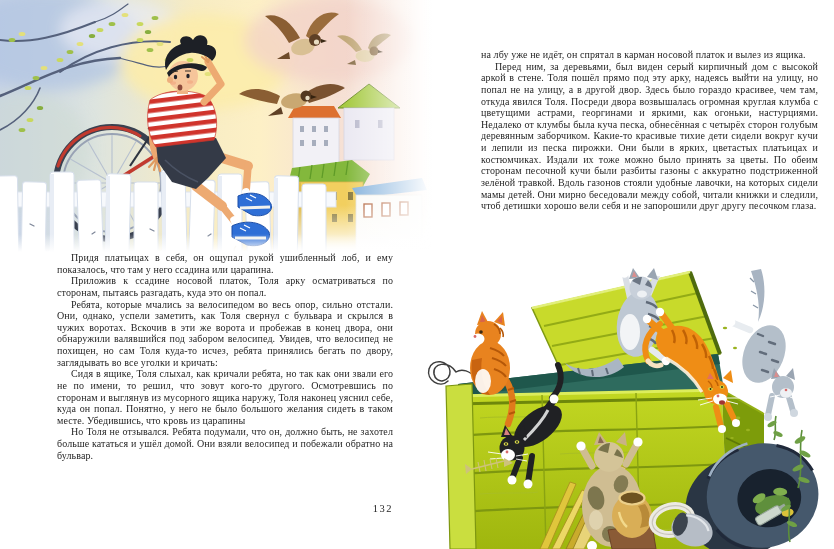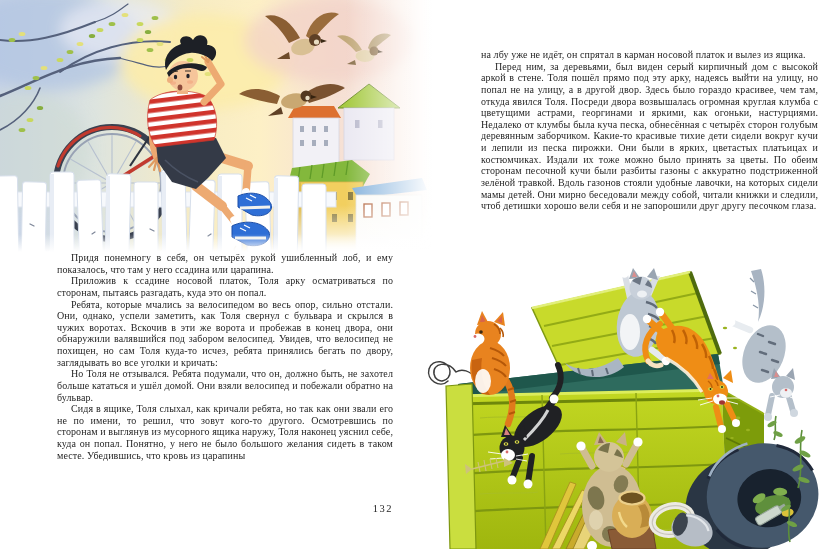--- a/index.html
+++ b/index.html
@@ -305,25 +305,25 @@
             <polygon points="281,107 268,116 283,114" fill="#5f4026"></polygon>
           </g>
         </g>
 
         <rect x="0" y="234" width="432" height="18" fill="url(#fadeB)"></rect>
         <rect x="0" y="0" width="432" height="252" fill="url(#fadeR)"></rect>
       </svg>
     </figure>
 
     <div class="textblock left-text">
-        <p class="para indent">Придя понемногу в себя, он четырёх рукой ушибленный лоб, и ему показалось, что там у него ссадина или царапина.</p>
+        <p class="para indent">Придя платьицах в себя, он ощупал рукой ушибленный лоб, и ему показалось, что там у него ссадина или царапина.</p>
         <p class="para indent">Приложив к ссадине носовой платок, Толя арку осматриваться по сторонам, пытаясь разгадать, куда это он попал.</p>
         <p class="para indent">Ребята, которые мчались за велосипедом во весь опор, сильно отстали. Они, однако, успели заметить, как Толя свернул с бульвара и скрылся в чужих воротах. Вскочив в эти же ворота и пробежав в конец двора, они обнаружили валявшийся под забором велосипед. Увидев, что велосипед не похищен, но сам Толя куда-то исчез, ребята принялись бегать по двору, заглядывать во все уголки и кричать:</p>
+        <p class="para indent">Сидя в ящике, Толя слыхал, как кричали ребята, но так как они звали его не по имени, то решил, что зовут кого-то другого. Осмотревшись по сторонам и выглянув из мусорного ящика наружу, Толя наконец уяснил себе, куда он попал. Понятно, у него не было большого желания сидеть в таком месте. Убедившись, что кровь из царапины</p>
         <p class="para indent">Но Толя не отзывался. Ребята подумали, что он, должно быть, не захотел больше кататься и ушёл домой. Они взяли велосипед и побежали обратно на бульвар.</p>
-        <p class="para indent">Сидя в ящике, Толя слыхал, как кричали ребята, но так как они звали его не по имени, то решил, что зовут кого-то другого. Осмотревшись по сторонам и выглянув из мусорного ящика наружу, Толя наконец уяснил себе, куда он попал. Понятно, у него не было большого желания сидеть в таком месте. Убедившись, что кровь из царапины</p>
       </div>
 
     <div class="page-number">132</div>
   </section>
 
   <section>
 
     <div class="textblock right-text">
         <p class="para">на лбу уже не идёт, он спрятал в карман носовой платок и вылез из ящика.</p>
         <p class="para indent">Перед ним, за деревьями, был виден серый кирпичный дом с высокой аркой в стене. Толя пошёл прямо под эту арку, надеясь выйти на улицу, но попал не на улицу, а в другой двор. Здесь было гораздо красивее, чем там, откуда явился Толя. Посреди двора возвышалась огромная круглая клумба с цветущими астрами, георгинами и яркими, как огоньки, настурциями. Недалеко от клумбы была куча песка, обнесённая с четырёх сторон голубым деревянным заборчиком. Какие-то красивые тихие дети сидели вокруг кучи и лепили из песка пирожки. Они были в ярких, цветастых платьицах и костюмчиках. Издали их тоже можно было принять за цветы. По обеим сторонам песочной кучи были разбиты газоны с аккуратно подстриженной зелёной травкой. Вдоль газонов стояли удобные лавочки, на которых сидели мамы детей. Они мирно беседовали между собой, читали книжки и следили, чтоб детишки хорошо вели себя и не запорошили друг другу песочком глаза.</p>

